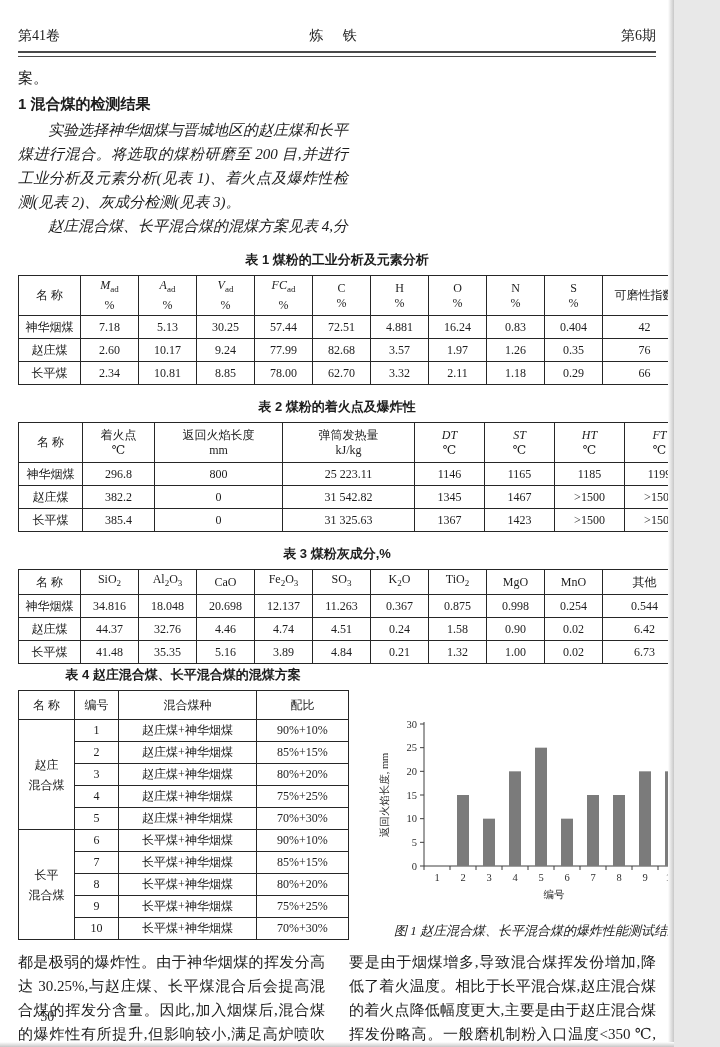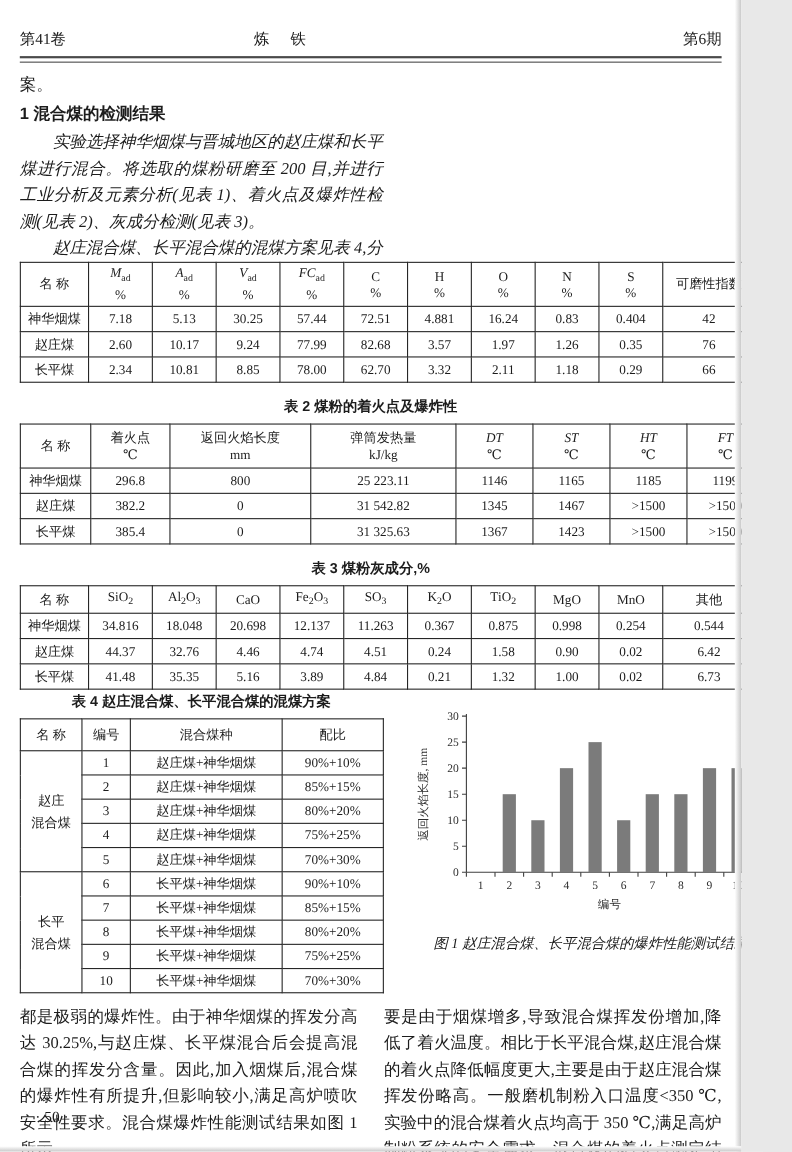--- a/index.html
+++ b/index.html
@@ -4,21 +4,21 @@
 <style>
   html,body{margin:0;padding:0;background:#e8e8e8;}
   .page{
     width:674px;height:1047px;background:#ffffff;position:relative;
     box-sizing:border-box;padding:0 18px;overflow:hidden;
     font-family:"Liberation Serif","DejaVu Serif",serif;color:#1c1c1c;
   }
   
   .page-header{display:flex;padding-top:27px;font-size:14px;align-items:baseline;}
   .ph-left{flex:1;text-align:left;}
-  .ph-center{flex:1;text-align:left;letter-spacing:8px;}
+  .ph-center{flex:1;text-align:center;letter-spacing:8px;}
   .ph-right{flex:1;text-align:right;}
   .double-rule{margin-top:6px;height:3px;border-top:2px solid #4a4a4a;border-bottom:1px solid #4a4a4a;}
   
   .cols{display:flex;gap:24px;}
   .col{width:330px;box-sizing:border-box;}
   .top-cols{margin-top:9px;}
   p{margin:0;font-size:15px;line-height:24px;text-align:justify;}
   .indent{text-indent:2em;font-style:italic;}
   .h-sec{margin:2px 0 2px;font-family:"Liberation Sans","DejaVu Sans",sans-serif;font-weight:bold;font-size:15px;line-height:24px;}
   .h-sub{margin:0;font-style:italic;font-weight:normal;font-size:15px;line-height:24px;font-family:"Liberation Serif","DejaVu Serif",serif;}
@@ -30,21 +30,21 @@
   .dtable thead th{height:37px;}
   .dtable tbody td{height:20px;}
   .dtable .sym{line-height:15px;}
   .dtable .unit{line-height:15px;}
   .dtable sub{font-size:9px;}
   .t3 thead th{height:22px;}
   .t4 thead th{height:26px;}
   .t4 tbody td,.t4 tbody th{height:19px;}
   .t4 .gname{white-space:pre-line;line-height:20px;font-weight:normal;}
   
-  .mid-cols{align-items:flex-start;}
+  .mid-cols{align-items:flex-end;}
   .fig-col{padding-top:14px;}
   .chart{width:330px;height:196px;}
   .fcap{font-style:italic;font-size:13px;text-align:center;margin-top:12px;}
   .bottom-cols{margin-top:10px;}
   .pagenum{position:absolute;left:32px;bottom:22px;font-size:14px;}
   
   .edge-right{position:absolute;top:0;right:0;width:6px;height:100%;background:linear-gradient(to right,#ffffff,#c7c7c7);}
   .edge-bottom{position:absolute;bottom:0;left:0;width:100%;height:5px;background:linear-gradient(#ffffff,#c7c7c7);}
 </style>
 </head>
@@ -62,20 +62,21 @@
   <section class="cols top-cols">
     <div class="col">
       <p class="noindent">案。</p>
       <h2 class="h-sec">1  混合煤的检测结果</h2>
       <p class="indent">实验选择神华烟煤与晋城地区的赵庄煤和长平煤进行混合。将选取的煤粉研磨至 200 目,并进行工业分析及元素分析(见表 1)、着火点及爆炸性检测(见表 2)、灰成分检测(见表 3)。</p>
       <p class="indent">赵庄混合煤、长平混合煤的混煤方案见表 4,分</p>
     </div>
   </section>
 
   <div>
+    <div class="tcap">表 1  煤粉的工业分析及元素分析</div>
     <table class="dtable">
       <colgroup>
           <col style="width:62px">
           <col span="9" style="width:58px">
           <col style="width:84px">
         </colgroup>
       <thead>
           <tr>
             <th>名  称</th>
             <th>

